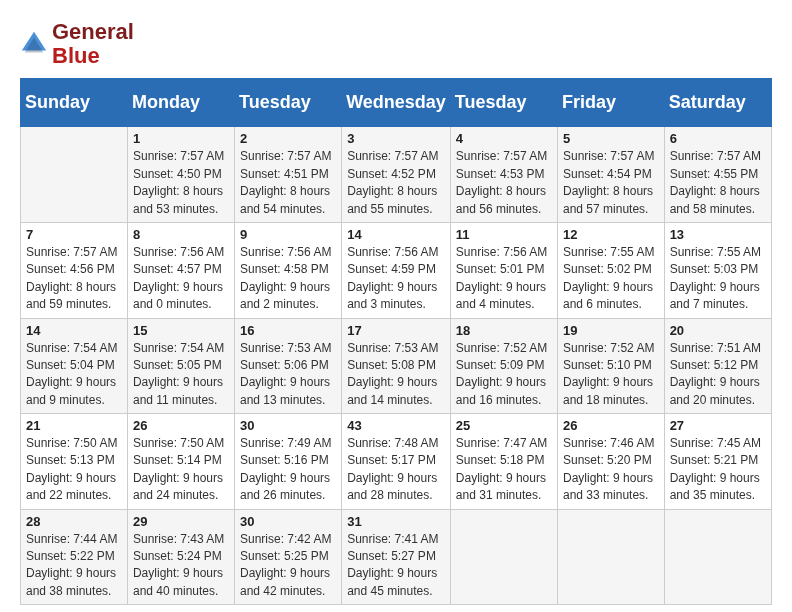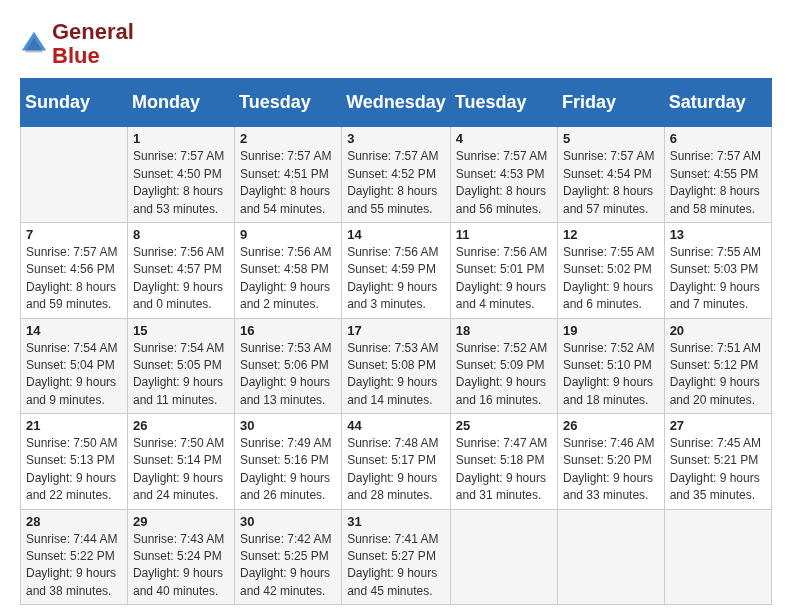--- a/index.html
+++ b/index.html
@@ -211,21 +211,21 @@
         </td>
         <td>
           <span class="day-num">26</span>
           <div class="day-info">Sunrise: 7:50 AM<br>Sunset: 5:14 PM<br>Daylight: 9 hours and 24 minutes.</div>
         </td>
         <td>
           <span class="day-num">30</span>
           <div class="day-info">Sunrise: 7:49 AM<br>Sunset: 5:16 PM<br>Daylight: 9 hours and 26 minutes.</div>
         </td>
         <td>
-          <span class="day-num">44</span>
+          <span class="day-num">43</span>
           <div class="day-info">Sunrise: 7:48 AM<br>Sunset: 5:17 PM<br>Daylight: 9 hours and 28 minutes.</div>
         </td>
         <td>
           <span class="day-num">25</span>
           <div class="day-info">Sunrise: 7:47 AM<br>Sunset: 5:18 PM<br>Daylight: 9 hours and 31 minutes.</div>
         </td>
         <td>
           <span class="day-num">26</span>
           <div class="day-info">Sunrise: 7:46 AM<br>Sunset: 5:20 PM<br>Daylight: 9 hours and 33 minutes.</div>
         </td>

